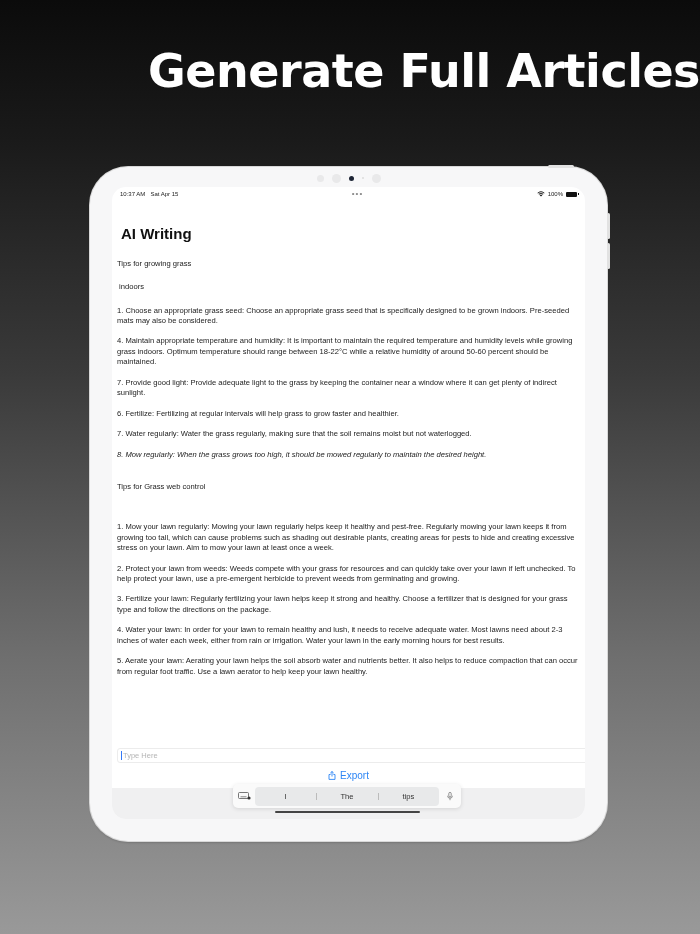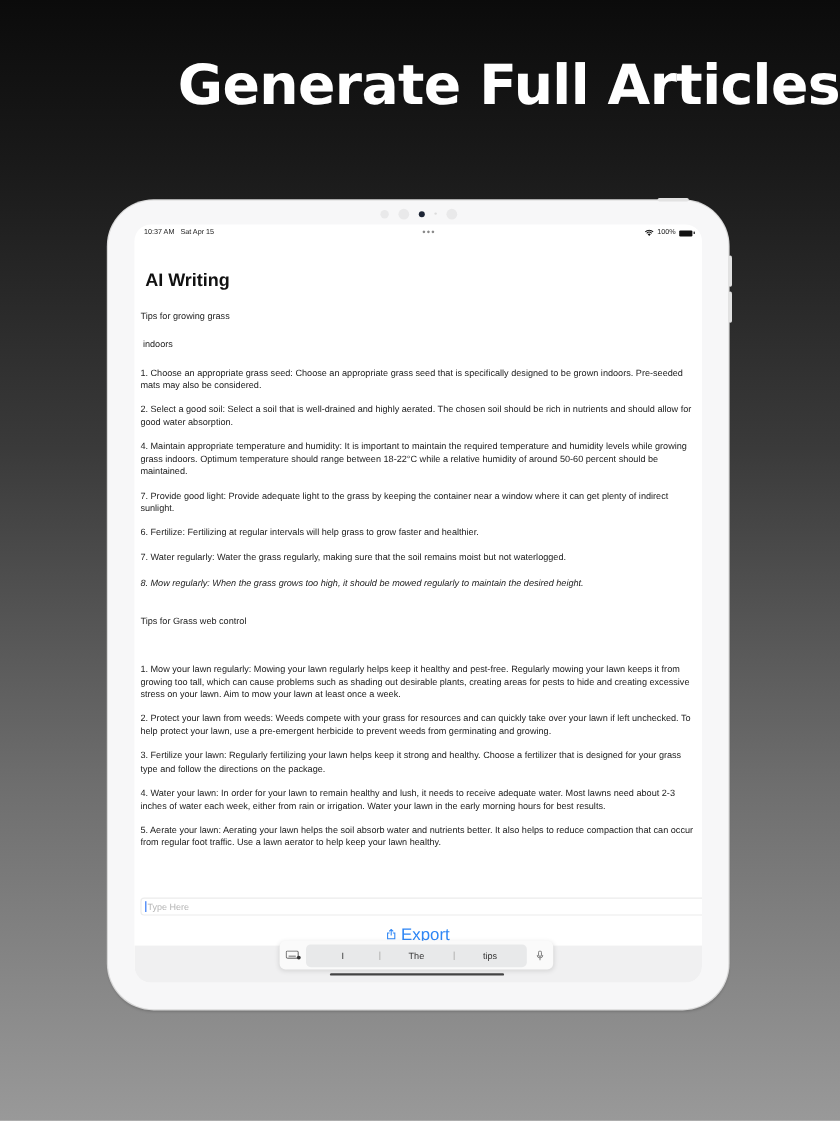--- a/index.html
+++ b/index.html
@@ -63,21 +63,21 @@
     font-size: 7.5px; color: #b5b5b5; padding-left: 3px; display: flex; align-items: center;
     font-family: "Liberation Sans", sans-serif; background: #fff; outline: none;
   }
   .caret { width: 1px; height: 9px; background: #3478f6; margin-right: 1px; }
   .send-btn {
     width: 33px; height: 24px; background: #1a82fb; color: #fff; border: none; border-radius: 5px;
     font-size: 7.8px; font-family: "Liberation Sans", sans-serif;
   }
   .export-row {
     position: absolute; top: 583px; left: 0; width: 100%; text-align: center;
-    color: #2e86f5; font-size: 14px; display: flex; justify-content: center; align-items: center; gap: 4px;
+    color: #2e86f5; font-size: 10px; display: flex; justify-content: center; align-items: center; gap: 4px;
   }
   .kb-area {
     position: absolute; top: 601px; left: 0; width: 100%; height: 31px; background: #f0f0f1;
   }
   .suggest-bar {
     position: absolute; top: 597px; left: 121px; width: 228px; height: 24px; background: #fafafa;
     border-radius: 5px; box-shadow: 0 1px 4px rgba(0,0,0,0.12); display: flex; align-items: center;
   }
   .kb-icon { width: 22px; display: flex; justify-content: center; align-items: center; }
   .suggestions {
@@ -126,21 +126,20 @@
         <span class="battery"></span>
       </span>
     </div>
 
     <div class="app-title">AI Writing</div>
 
     <div class="article">
       <p class="heading">Tips for growing grass</p>
       <p class="sub" style="white-space:pre;"> indoors</p>
       <p>1. Choose an appropriate grass seed: Choose an appropriate grass seed that is specifically designed to be grown indoors. Pre-seeded mats may also be considered.</p>
-      <p>2. Select a good soil: Select a soil that is well-drained and highly aerated. The chosen soil should be rich in nutrients and should allow for good water absorption.</p>
       <p>4. Maintain appropriate temperature and humidity: It is important to maintain the required temperature and humidity levels while growing grass indoors. Optimum temperature should range between 18-22°C while a relative humidity of around 50-60 percent should be maintained.</p>
       <p>7. Provide good light: Provide adequate light to the grass by keeping the container near a window where it can get plenty of indirect sunlight.</p>
       <p>6. Fertilize: Fertilizing at regular intervals will help grass to grow faster and healthier.</p>
       <p>7. Water regularly: Water the grass regularly, making sure that the soil remains moist but not waterlogged.</p>
       <p style="margin-bottom:22px;font-style:italic;">8. Mow regularly: When the grass grows too high, it should be mowed regularly to maintain the desired height.</p>
       <p class="gap-big">Tips for Grass web control</p>
       <p>1. Mow your lawn regularly: Mowing your lawn regularly helps keep it healthy and pest-free. Regularly mowing your lawn keeps it from growing too tall, which can cause problems such as shading out desirable plants, creating areas for pests to hide and creating excessive stress on your lawn. Aim to mow your lawn at least once a week.</p>
       <p>2. Protect your lawn from weeds: Weeds compete with your grass for resources and can quickly take over your lawn if left unchecked. To help protect your lawn, use a pre-emergent herbicide to prevent weeds from germinating and growing.</p>
       <p>3. Fertilize your lawn: Regularly fertilizing your lawn helps keep it strong and healthy. Choose a fertilizer that is designed for your grass type and follow the directions on the package.</p>
       <p>4. Water your lawn: In order for your lawn to remain healthy and lush, it needs to receive adequate water. Most lawns need about 2-3 inches of water each week, either from rain or irrigation. Water your lawn in the early morning hours for best results.</p>

